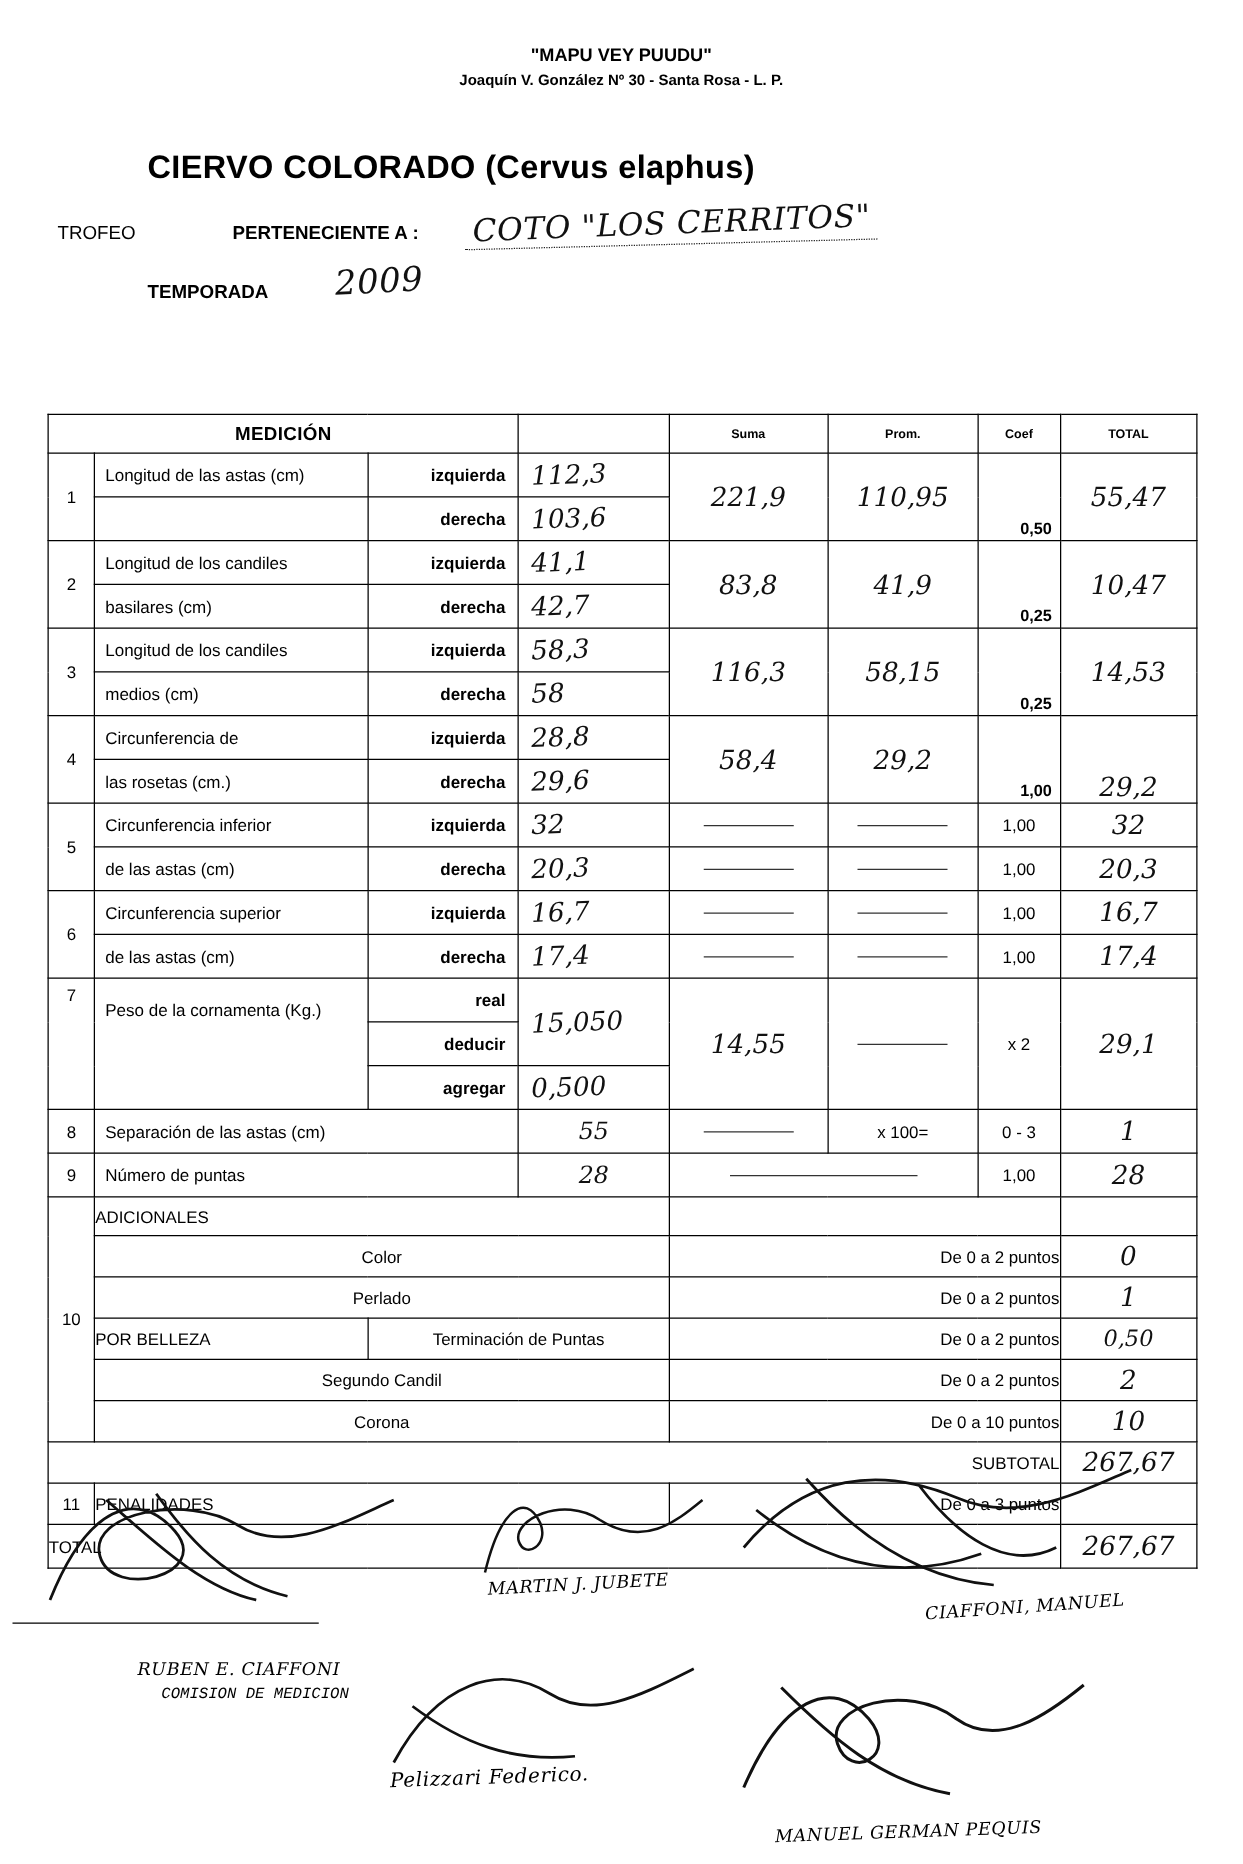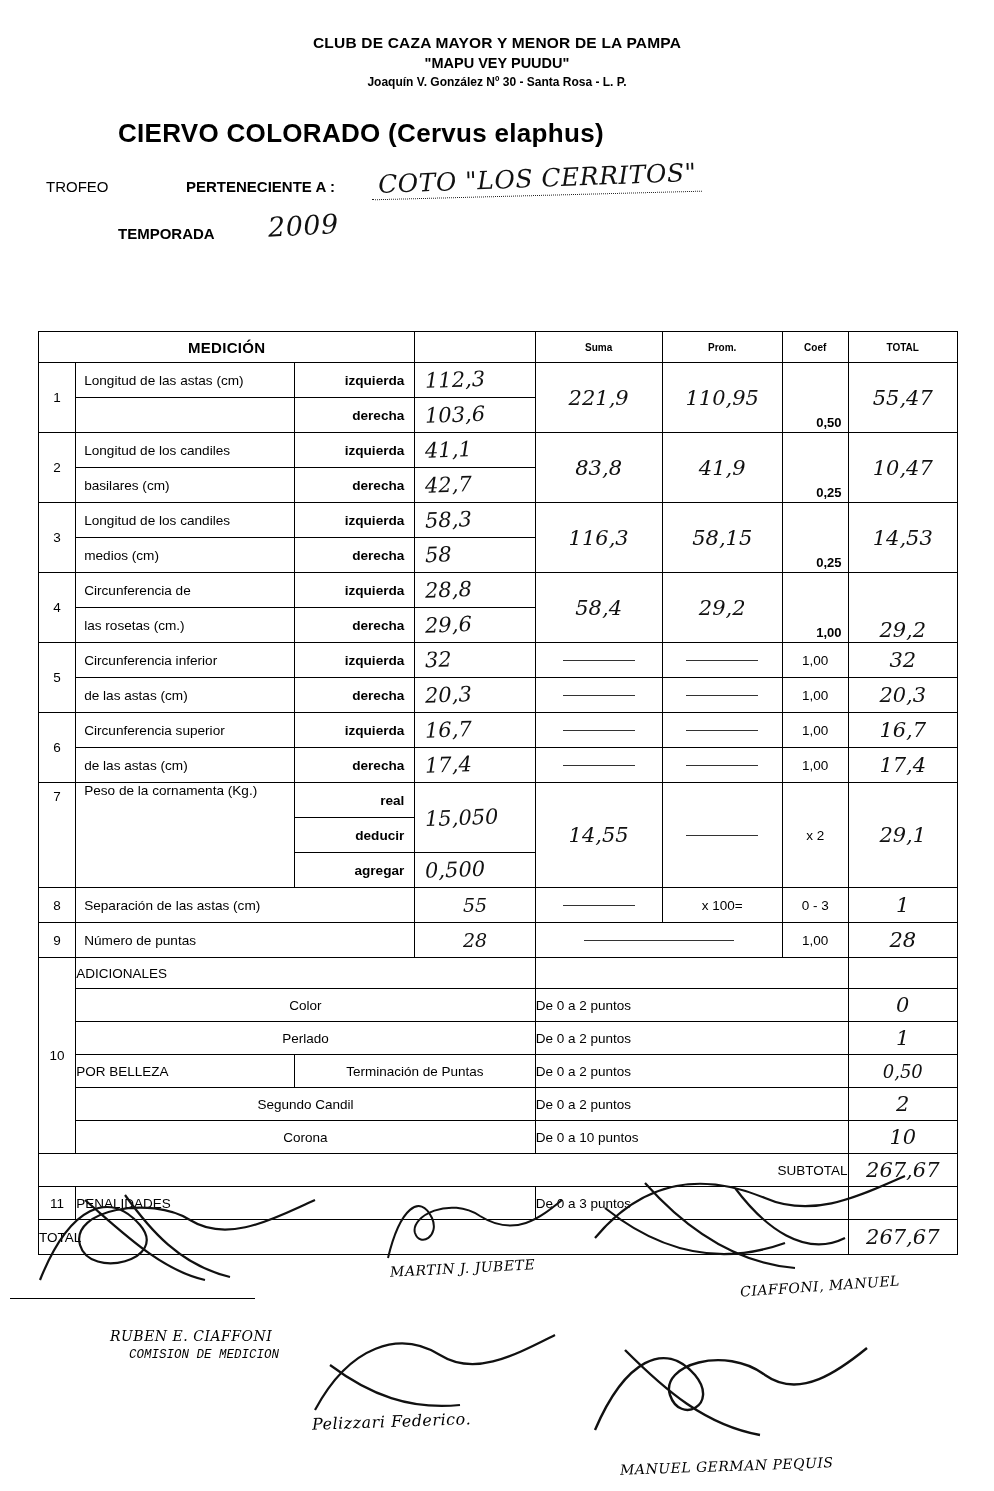--- a/index.html
+++ b/index.html
@@ -197,21 +197,21 @@
     padding-left: 8px;
     font-weight: bold;
     font-size: 13.6px;
   }
   .adic-item {
     text-align: center;
     font-size: 13.6px;
     font-weight: bold;
   }
   .adic-pts {
-    text-align: left;
+    text-align: right;
     font-weight: bold;
     font-size: 13.6px;
   }
   .belleza {
     padding-left: 8px;
     font-weight: bold;
     font-size: 13.6px;
   }
 
   .subtotal-lbl {
@@ -251,21 +251,20 @@
     position: absolute;
     pointer-events: none;
   }
 </style>
 </head>
 <body>
 
 <div class="page">
 
   <div class="header">
-    <div class="l1">CLUB DE CAZA MAYOR Y MENOR DE LA PAMPA</div>
     <div class="l2">"MAPU VEY PUUDU"</div>
     <div class="l3">Joaquín V. González Nº 30 - Santa Rosa - L. P.</div>
   </div>
 
   <div class="species">CIERVO COLORADO (Cervus elaphus)</div>
 
   <div class="trofeo-label">TROFEO</div>
   <div class="pertenece-label">PERTENECIENTE A :</div>
   <div class="hw hw-coto">COTO "LOS CERRITOS"</div>
   <div class="hw-dots"></div>
@@ -426,21 +425,21 @@
           </td>
       <td><span class="v rot">17,4</span></td>
       <td class="center"><span class="dash"></span></td>
       <td class="center"><span class="dash"></span></td>
       <td class="coef-mid">1,00</td>
       <td class="center"><span class="v c">17,4</span></td>
     </tr>
 
     <tr>
       <td rowspan="3" class="center bold" style="vertical-align:top;padding-top:6px">7</td>
-      <td rowspan="3" style="vertical-align:top;padding-top:0"><span class="desc-txt">Peso de la cornamenta (Kg.)</span></td>
+      <td rowspan="3" style="vertical-align:top;padding-top:18px"><span class="desc-txt">Peso de la cornamenta (Kg.)</span></td>
       <td class="rowcell">
             <span class="side-txt">real</span>
           </td>
       <td rowspan="2"><span class="v rot">15,050</span></td>
       <td rowspan="3" class="center"><span class="v c">14,55</span></td>
       <td rowspan="3" class="center"><span class="dash"></span></td>
       <td rowspan="3" class="coef-mid">x 2</td>
       <td rowspan="3" class="center"><span class="v c">29,1</span></td>
     </tr>
     <tr>

